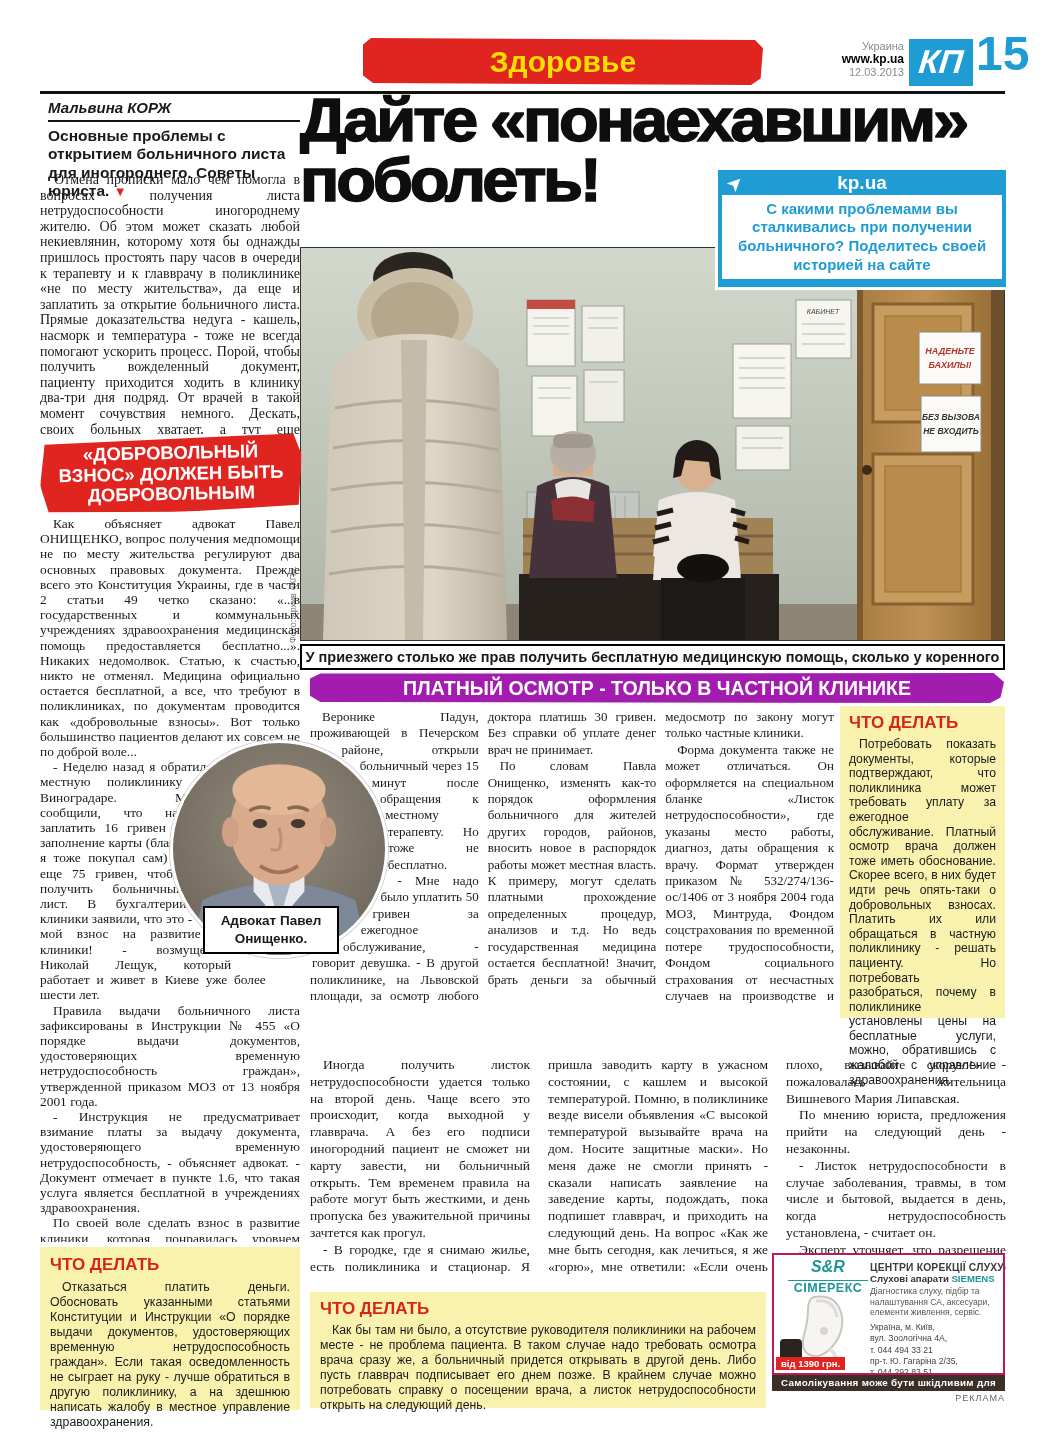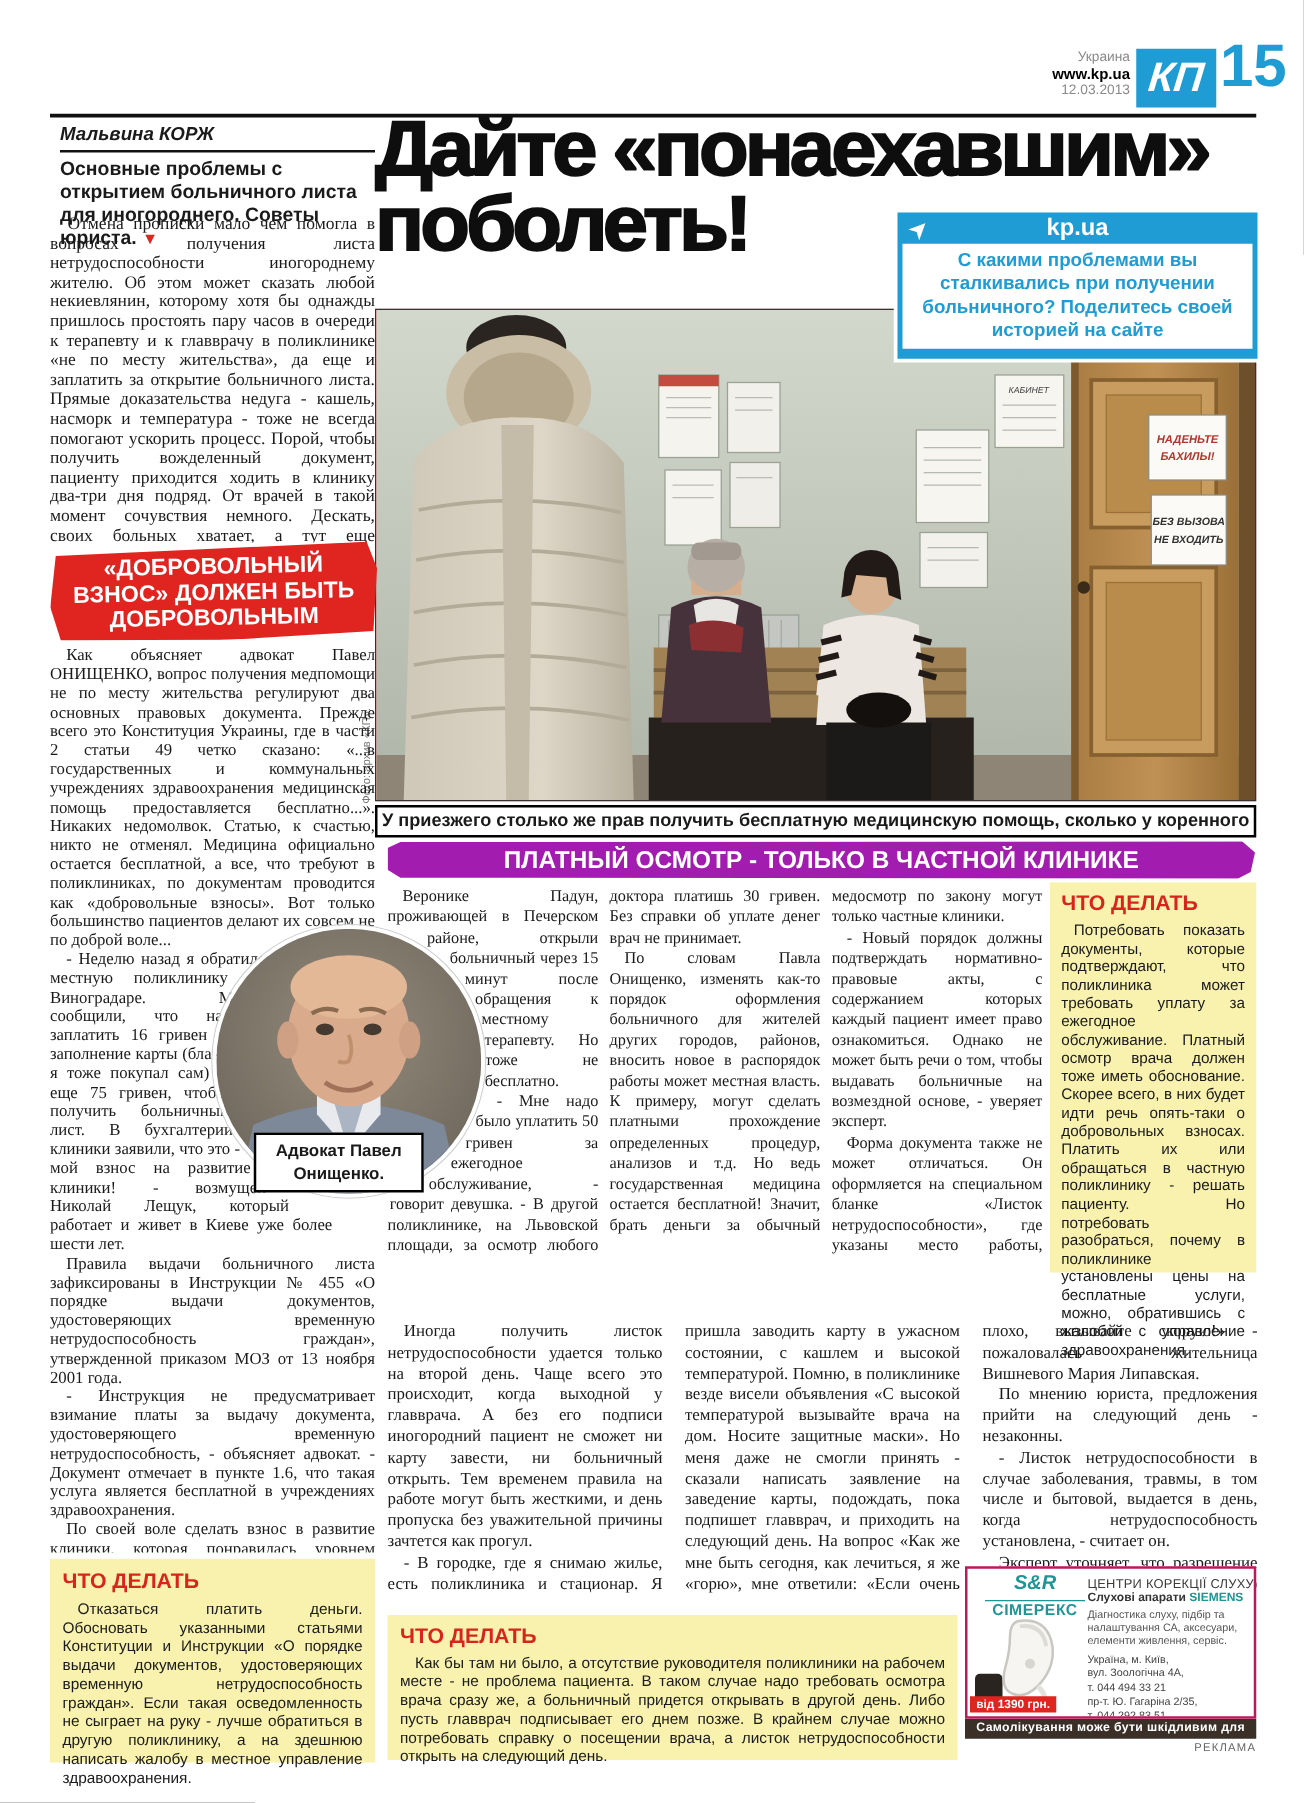--- a/index.html
+++ b/index.html
@@ -107,37 +107,40 @@
   .box3 .yb-text{font-size:12.3px;line-height:15px;text-align:justify;margin-top:4px;text-indent:12px;}
 
   
   .ad{left:772px;top:1253px;width:233px;font-family:"Liberation Sans",sans-serif;}
   .ad-box{position:relative;height:118px;border:2px solid #be185d;background:#fff;overflow:hidden;padding-left:20px;}
   .ad-logo{position:absolute;left:14px;top:4px;width:80px;text-align:center;color:#1e9596;}
   .ad-logo .sr{font-weight:bold;font-style:italic;font-size:16px;line-height:1;}
   .ad-logo .brand{font-weight:bold;font-size:12.5px;letter-spacing:.5px;border-top:1.5px solid #1e9596;margin-top:5px;}
   .ad-device{position:absolute;left:6px;top:36px;}
   .ad-text{position:absolute;left:96px;top:7px;width:134px;}
-  .ad-title{font-size:10.3px;font-weight:normal;color:#3c3c3c;letter-spacing:.2px;}
+  .ad-title{font-size:10.3px;font-weight:bold;color:#3c3c3c;letter-spacing:.2px;}
   .ad-sub{font-size:9.6px;font-weight:bold;color:#333;}
   .ad-sub .siemens{color:#1e9596;}
   .ad-desc{font-size:8.6px;color:#555;line-height:1.25;margin-top:2px;}
   .ad-addr{font-size:8.6px;color:#444;line-height:1.3;margin-top:4px;}
   .ad-price{position:absolute;left:2px;bottom:3px;background:#e02520;color:#fff;
       font-size:9.5px;font-weight:bold;padding:1px 5px;}
   .ad-strip{height:16px;background:#3b3028;color:#fff;font-weight:bold;font-size:9.8px;
       line-height:16px;text-align:center;letter-spacing:.3px;}
   .ad-label{text-align:right;font-size:9px;color:#666;margin-top:2px;letter-spacing:1px;}
 </style>
 </head>
 <body>
 
 <div class="page">
 
   <div class="abs topline"></div>
+  <div class="abs section-banner">
+    <span>Здоровье</span>
+  </div>
   <div class="abs masthead-info">
     <div class="mi-region">Украина</div>
     <div class="mi-site">www.kp.ua</div>
     <div class="mi-date">12.03.2013</div>
   </div>
   <div class="abs logo-box">
     <span>КП</span>
   </div>
   <div class="abs page-num">15</div>
 
@@ -352,21 +355,20 @@
     <div class="yb-title">ЧТО ДЕЛАТЬ</div>
     <div class="yb-text">Отказаться платить деньги. Обосновать указанными статьями Конституции и Инструкции «О порядке выдачи документов, удостоверяющих временную нетрудоспособность граждан». Если такая осведомленность не сыграет на руку - лучше обратиться в другую поликлинику, а на здешнюю написать жалобу в местное управление здравоохранения.</div>
   </div>
 
   <div class="abs red-banner s2-banner">ПЛАТНЫЙ ОСМОТР - ТОЛЬКО В ЧАСТНОЙ КЛИНИКЕ</div>
   <div class="abs s2-cols">
     <span class="spacer-lawyer-left"></span>
     <p>Веронике Падун, проживающей в Печерском районе, открыли больничный через 15 минут после обращения к местному терапевту. Но тоже не бесплатно.</p>
     <p>- Мне надо было уплатить 50 гривен за ежегодное обслуживание, - говорит девушка. - В другой поликлинике, на Львовской площади, за осмотр любого доктора платишь 30 гривен. Без справки об уплате денег врач не принимает.</p>
     <p>По словам Павла Онищенко, изменять как-то порядок оформления больничного для жителей других городов, районов, вносить новое в распорядок работы может местная власть. К примеру, могут сделать платными прохождение определенных процедур, анализов и т.д. Но ведь государственная медицина остается бесплатной! Значит, брать деньги за обычный медосмотр по закону могут только частные клиники.</p>
-    <p>- Новый порядок должны подтверждать нормативно-правовые акты, с содержанием которых каждый пациент имеет право ознакомиться. Однако не может быть речи о том, чтобы выдавать больничные на возмездной основе, - уверяет эксперт.</p>
     <p>Форма документа также не может отличаться. Он оформляется на специальном бланке «Листок нетрудоспособности», где указаны место работы, диагноз, даты обращения к врачу. Формат утвержден приказом № 532/274/136-ос/1406 от 3 ноября 2004 года МОЗ, Минтруда, Фондом соцстрахования по временной потере трудоспособности, Фондом социального страхования от несчастных случаев на производстве и профессиональных заболеваний. В случае лечения в стационаре главврач больницы подписывает соответствующий лист. Любые другие справки не котируются в соцстрахе и налоговой и не будут засчитаны.</p>
   </div>
   <div class="abs yellow-box box2">
     <div class="yb-title">ЧТО ДЕЛАТЬ</div>
     <div class="yb-text">Потребовать показать документы, которые подтверждают, что поликлиника может требовать уплату за ежегодное обслуживание. Платный осмотр врача должен тоже иметь обоснование. Скорее всего, в них будет идти речь опять-таки о добровольных взносах. Платить их или обращаться в частную поликлинику - решать пациенту. Но потребовать разобраться, почему в поликлинике установлены цены на бесплатные услуги, можно, обратившись с жалобой с управление здравоохранения.</div>
   </div>
 
   <div class="abs s3-cols">
     <p>Иногда получить листок нетрудоспособности удается только на второй день. Чаще всего это происходит, когда выходной у главврача. А без его подписи иногородний пациент не сможет ни карту завести, ни больничный открыть. Тем временем правила на работе могут быть жесткими, и день пропуска без уважительной причины зачтется как прогул.</p>
     <p>- В городке, где я снимаю жилье, есть поликлиника и стационар. Я пришла заводить карту в ужасном состоянии, с кашлем и высокой температурой. Помню, в поликлинике везде висели объявления «С высокой температурой вызывайте врача на дом. Носите защитные маски». Но меня даже не смогли принять - сказали написать заявление на заведение карты, подождать, пока подпишет главврач, и приходить на следующий день. На вопрос «Как же мне быть сегодня, как лечиться, я же «горю», мне ответили: «Если очень плохо, вызывайте скорую!» - пожаловалась жительница Вишневого Мария Липавская.</p>

